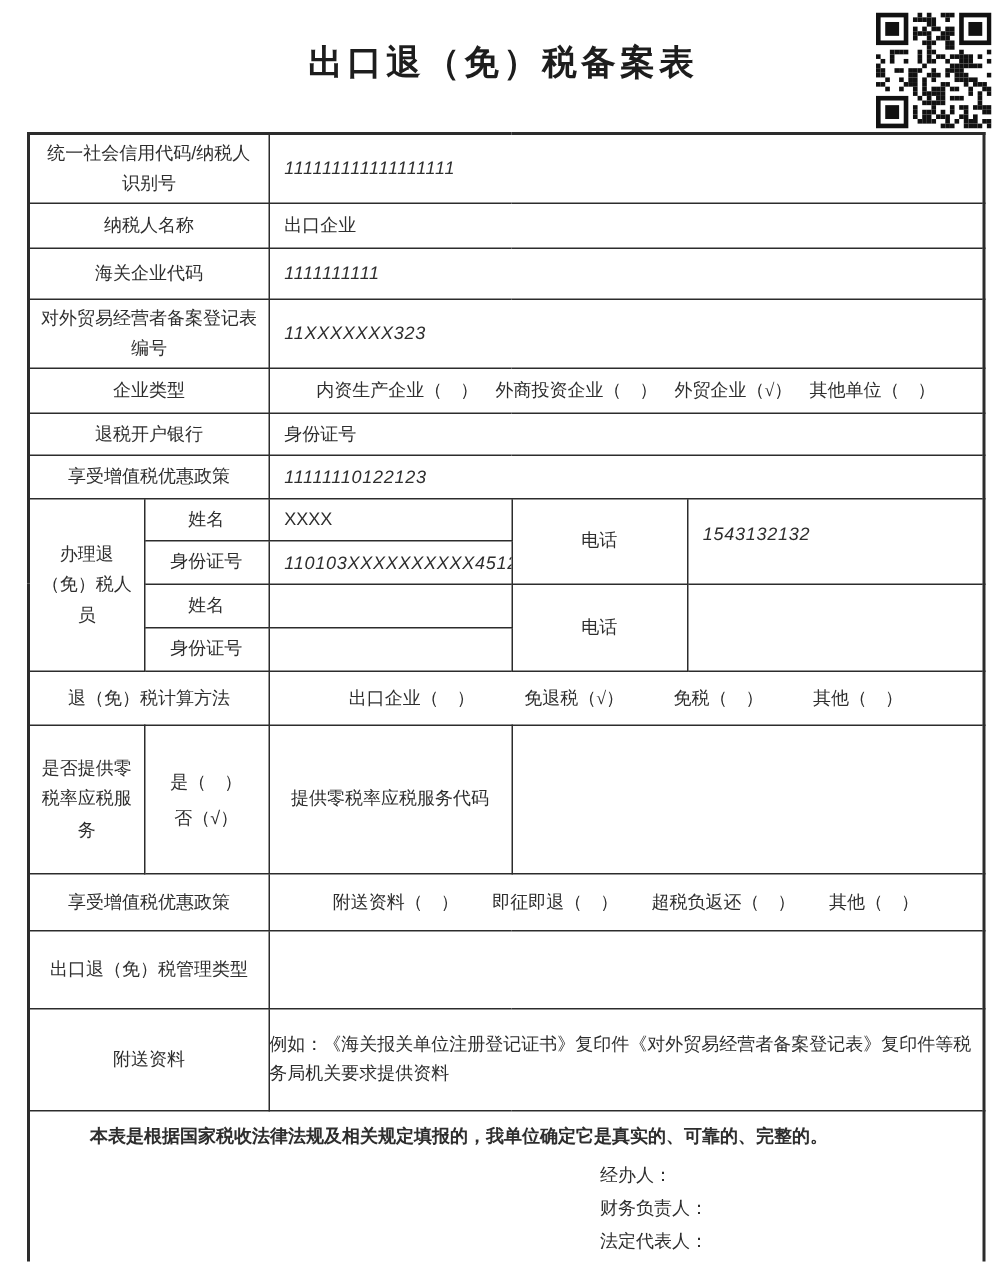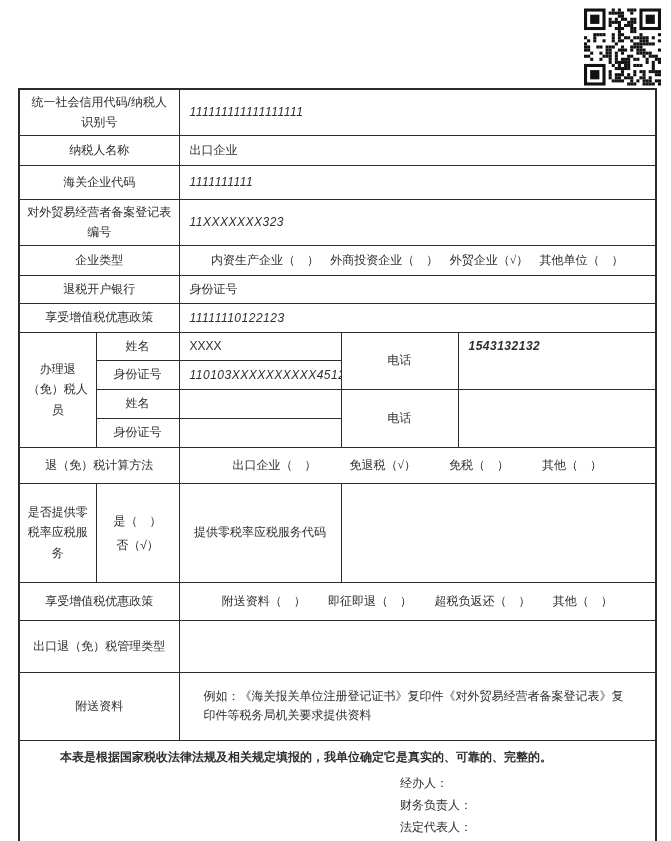--- a/index.html
+++ b/index.html
@@ -38,34 +38,35 @@
     font-size:12px;
     padding:2px 6px;
     vertical-align:middle;
     overflow:hidden;
   }
   .lbl{text-align:center;line-height:1.7;}
   .val{text-align:left;padding-left:10px;}
   .num{font-style:italic;letter-spacing:0.5px;}
   .opts{display:flex;justify-content:space-evenly;align-items:center;padding:0 14px;}
   .opts span{white-space:nowrap;font-family:Liberation Serif, serif;}
-  .phone-val{vertical-align:top;padding-top:6px;font-weight:bold;}
+  .phone-val{vertical-align:top;padding-top:16px;}
   .stacked div{line-height:2;}
-  .attach-val{line-height:1.6;padding:6px 24px;vertical-align:middle;}
+  .attach-val{line-height:1.6;padding:6px 0;vertical-align:middle;}
   .footer-cell{vertical-align:top;padding:8px 10px;}
   .decl{margin:0 0 6px 0;padding-left:30px;font-weight:bold;font-size:12px;}
   .sig-block{margin-left:370px;font-size:12px;}
   .sig-block .sig-line{line-height:22px;}
   .sig-block .seal{line-height:24px;padding-left:36px;}
 </style>
 </head>
 <body>
 
 <div class="page">
 
+  <div class="title">出口退（免）税备案表</div>
 
   <div class="qr">
     <svg id="qr-svg" xmlns="http://www.w3.org/2000/svg" viewBox="0 0 100 100">
         <g fill="#111">
           <rect x="36" y="0" width="4" height="4"></rect>
           <rect x="44" y="0" width="4" height="4"></rect>
           <rect x="56" y="0" width="4" height="4"></rect>
           <rect x="60" y="0" width="4" height="4"></rect>
           <rect x="64" y="0" width="4" height="4"></rect>
           <rect x="32" y="4" width="4" height="4"></rect>

